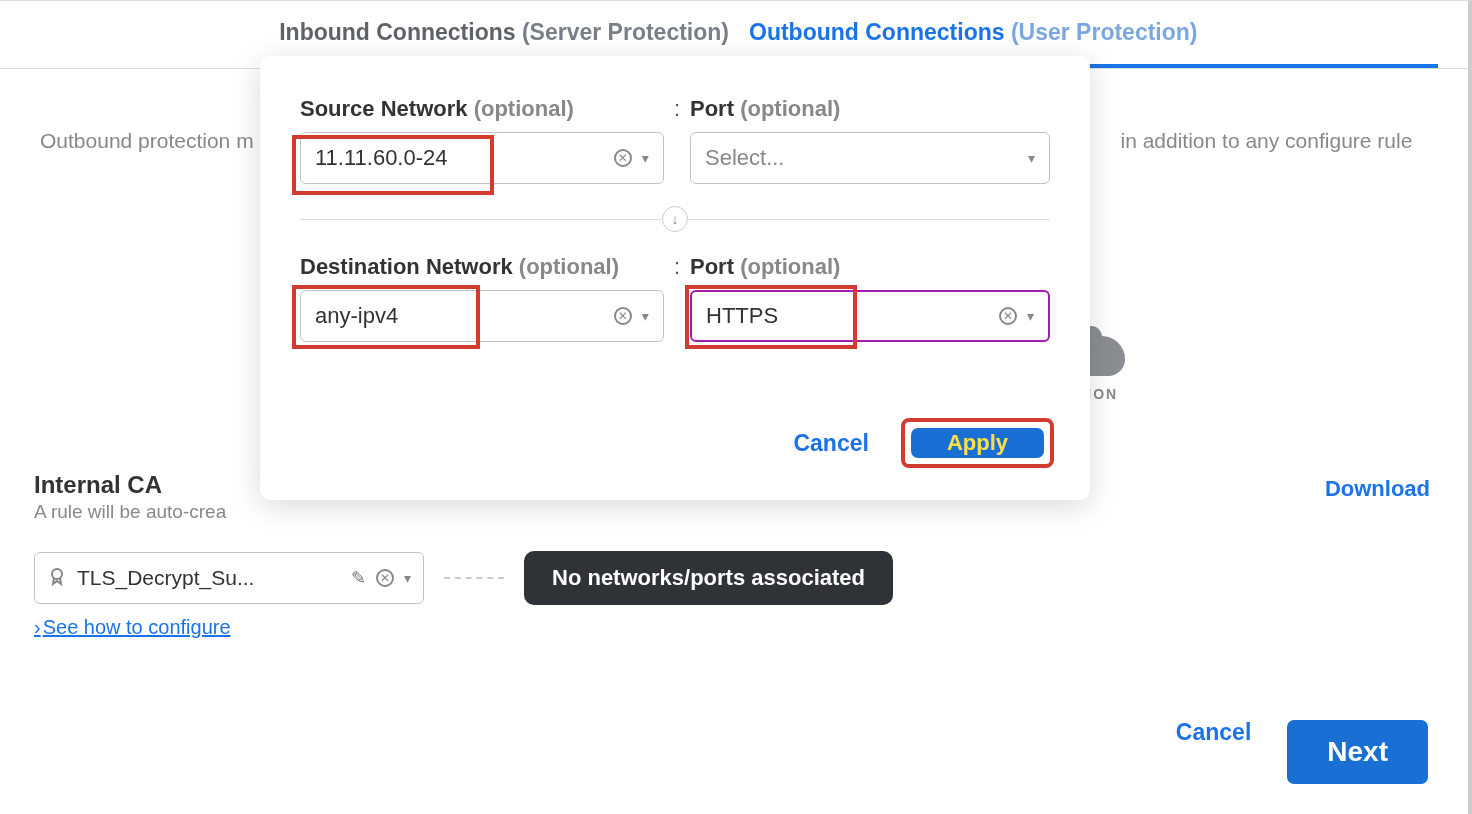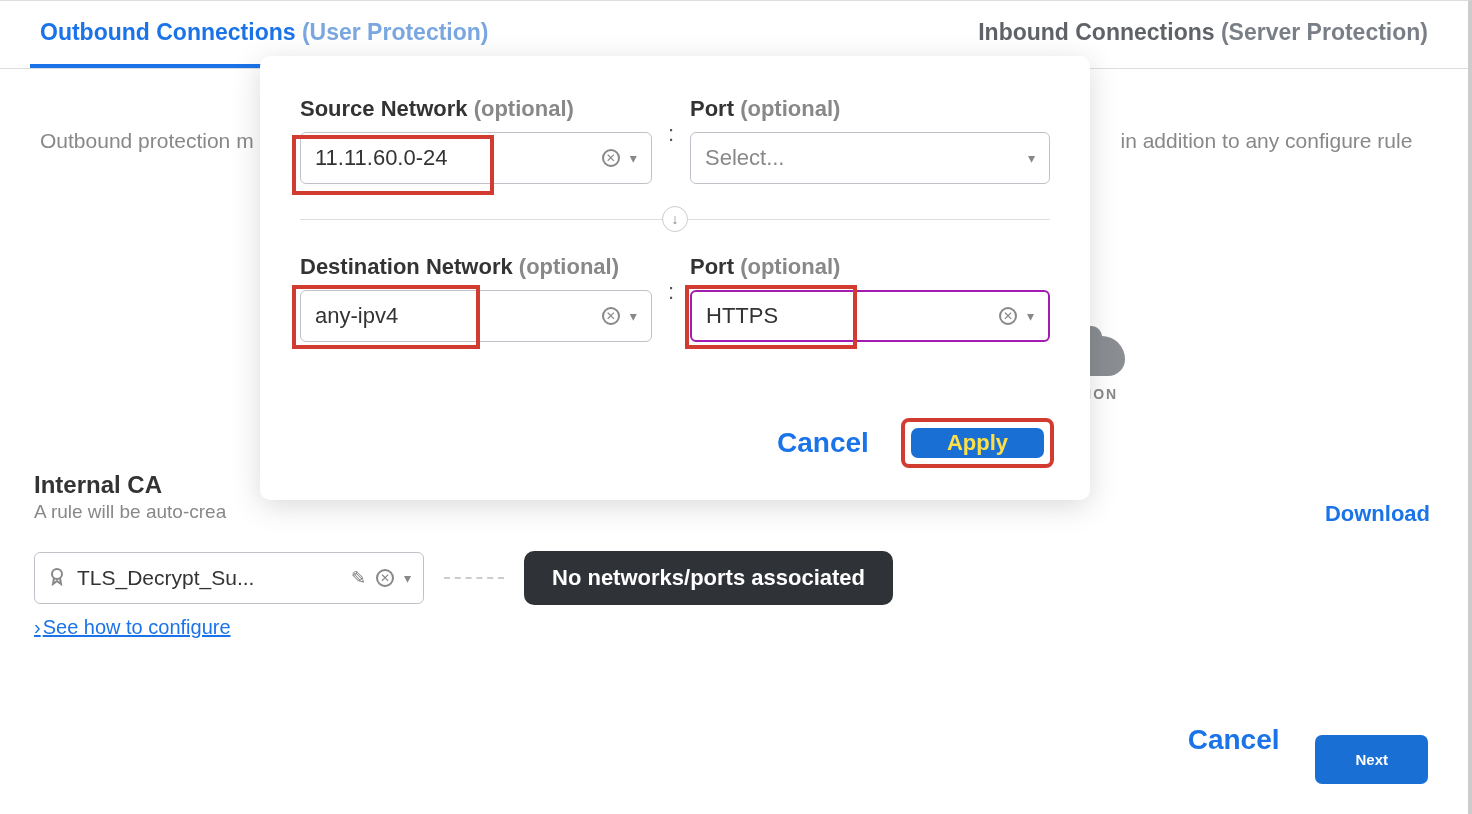--- a/index.html
+++ b/index.html
@@ -99,57 +99,57 @@
   .icon-x { width:18px;height:18px;border:2px solid #888;border-radius:50%;display:inline-flex;align-items:center;justify-content:center;font-size:12px;color:#888;}
   .icon-chev { font-size:14px;color:#888;}
   .dotted {
     border-top:2px dashed #ccc; width:60px;
   }
   .pill {
     background:#2f3237;color:#fff;font-size:22px;font-weight:600;
     padding:14px 28px;border-radius:10px;
   }
   .download {
-    position:absolute;top:500px;right:38px;
+    position:absolute;top:475px;right:38px;
     color:#1a73e8;font-size:22px;font-weight:600;
   }
   .link-configure {
     position:absolute;top:615px;left:34px;
     color:#1a73e8;font-size:20px;text-decoration:underline;
   }
   .link-configure::before { content:"›"; margin-right:2px; text-decoration:none;}
   .footer-btns {
     position:absolute;bottom:30px;right:40px;
     display:flex;gap:30px;align-items:center;
   }
   .btn-link {
-    color:#1a73e8;font-size:28px;font-weight:600;background:none;border:none;cursor:pointer;
+    color:#1a73e8;font-size:23px;font-weight:600;background:none;border:none;cursor:pointer;
   }
   .btn-primary {
-    background:#1a6fd4;color:#fff;font-size:15px;font-weight:600;
+    background:#1a6fd4;color:#fff;font-size:28px;font-weight:600;
     border:none;border-radius:7px;padding:16px 40px;cursor:pointer;margin-top:40px;
   }
   
   .popover {
     position:absolute;
     top:55px;left:260px;
     width:830px;
     background:#fff;
     border-radius:10px;
     box-shadow:0 6px 30px rgba(0,0,0,0.15);
     padding:40px 40px 36px 40px;
     z-index:10;
   }
   .popover::after {
     content:"";
     position:absolute;bottom:-12px;left:400px;
     border:14px solid transparent;border-top-color:#fff;
   }
   .field-row {
-    display:flex;gap:12px;align-items:center;
+    display:flex;gap:6px;align-items:flex-start;
   }
   .field { flex:1; display:flex;flex-direction:column;}
   .field.port { flex:0 0 360px;}
   .field-label {
     font-size:22px;font-weight:700;color:#333;margin-bottom:10px;
   }
   .field-label .opt { color:#888;font-weight:600;}
   .sel {
     border:1px solid #bfc3c9;border-radius:6px;height:52px;
     display:flex;align-items:center;padding:0 14px;gap:10px;
@@ -179,27 +179,27 @@
     border:none;border-radius:7px;padding:2px 36px;cursor:pointer;
   }
   .red-rect-src { position:absolute; top:134px; left:292px; width:202px; height:60px; border:4px solid #d23b2f; z-index:20; pointer-events:none;}
   .red-rect-dst { position:absolute; top:284px; left:292px; width:188px; height:64px; border:4px solid #d23b2f; z-index:20; pointer-events:none;}
   .red-rect-port2 { position:absolute; top:284px; left:685px; width:172px; height:64px; border:4px solid #d23b2f; z-index:20; pointer-events:none;}
 </style>
 </head>
 <body>
 
 <div class="tabs">
+  <div class="tab inactive">
+    <span>Inbound Connections</span>
+    <span class="sub">(Server Protection)</span>
+  </div>
   <div class="tab active">
     <span>Outbound Connections</span>
     <span class="sub">(User Protection)</span>
-  </div>
-  <div class="tab inactive">
-    <span>Inbound Connections</span>
-    <span class="sub">(Server Protection)</span>
   </div>
 </div>
 
 <div class="desc">
   <span>Outbound protection m</span>
   <span class="tail">in addition to any configure rule</span>
 </div>
 
 <div class="cloud-row">
   <div class="cloud-icon"></div>

